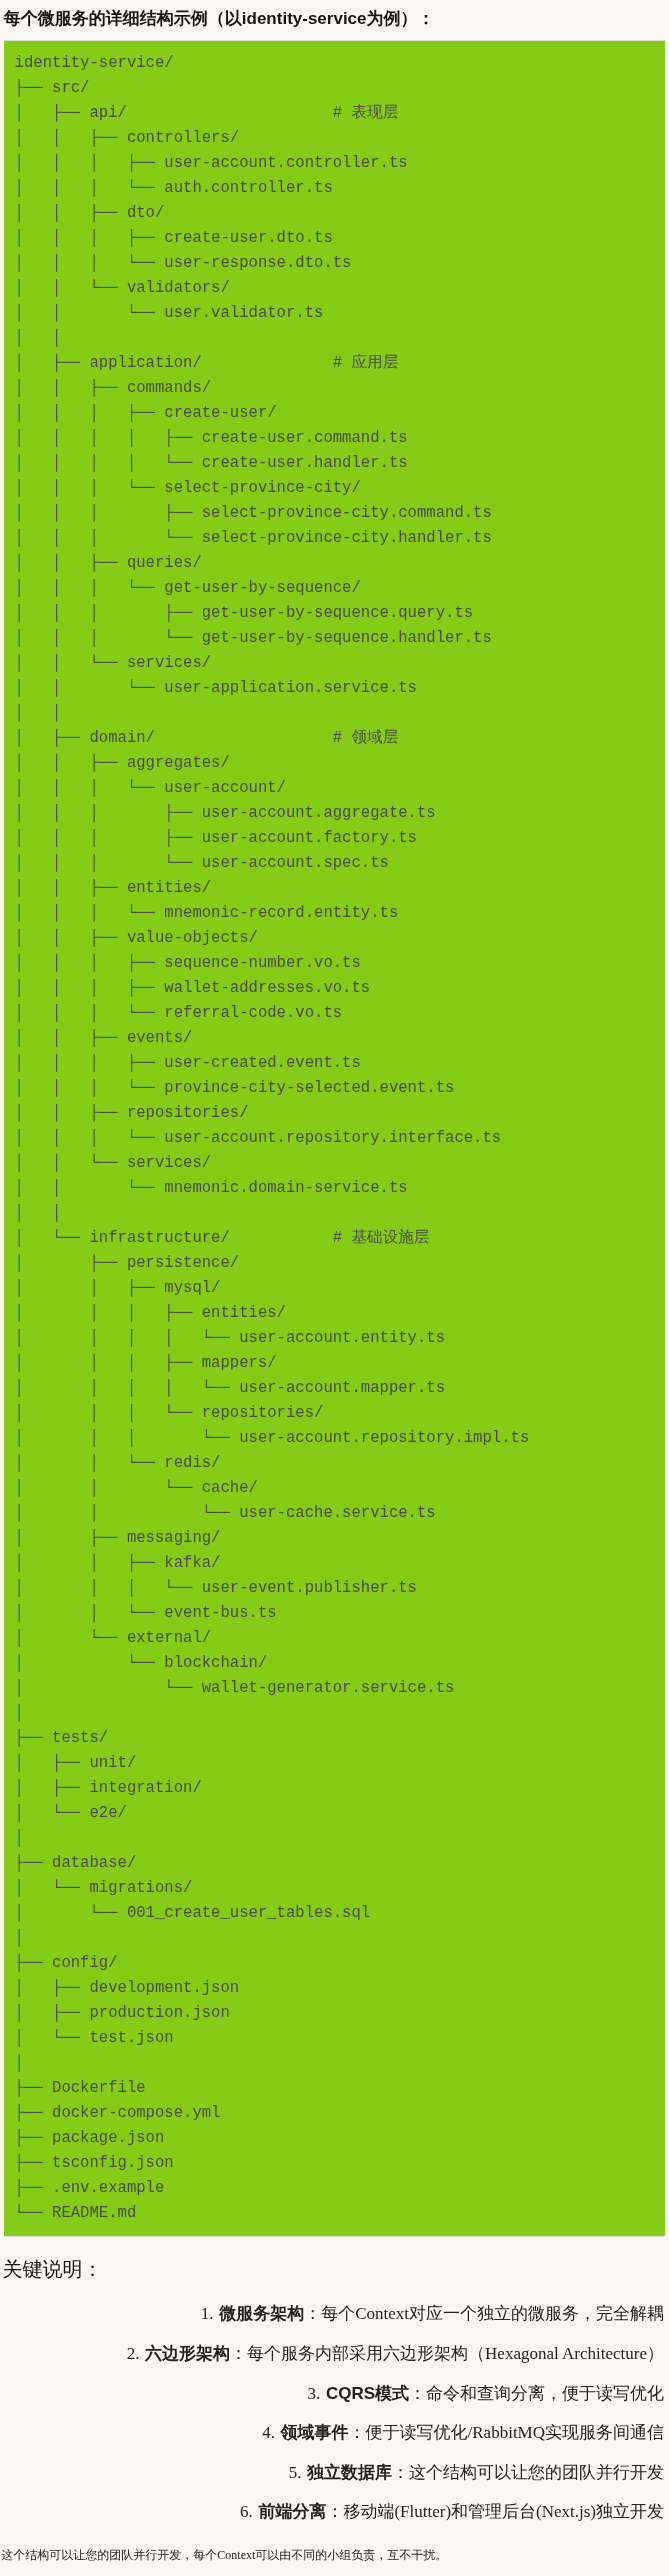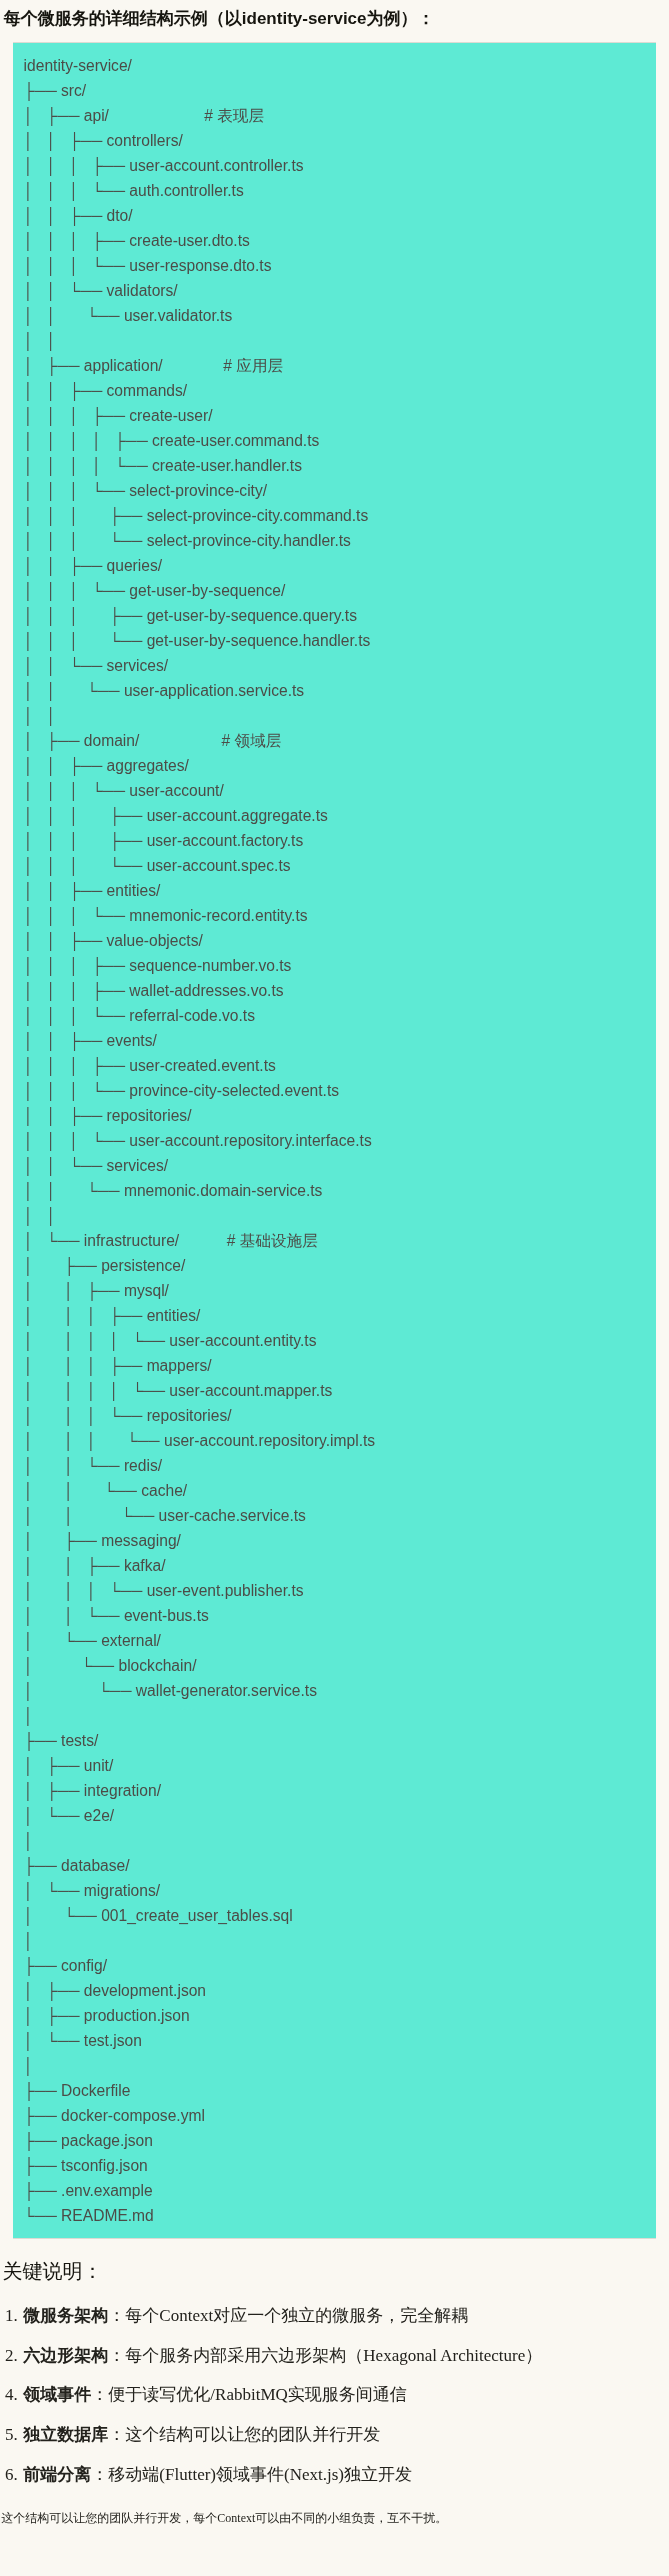--- a/index.html
+++ b/index.html
@@ -16,44 +16,45 @@
   }
   .page-title {
     font-size: 17px;
     font-weight: 700;
     line-height: 1.2;
     margin: 8.8px 6.3px 11.3px 3.8px;
     color: #16150f;
   }
   .code-block {
     display: block;
-    background: #5eead4;
+    background: #84cc16;
     border-top: 0.6px solid #dcdbd3;
     border-bottom: 0.6px solid #dcdbd3;
-    margin: 13px;
+    margin: 4px;
     padding: 9.4px 0 10.6px 10.6px;
-    font-family: Liberation Sans, sans-serif;
+    font-family: Liberation Mono, monospace;
     font-size: 15.6px;
     line-height: 25px;
     color: #4c4c47;
     white-space: pre;
     overflow: hidden;
   }
   .notes-heading {
     font-size: 20px;
     font-weight: 400;
     margin: 19px 5px 19px 2.5px;
     color: #16150f;
   }
   .note-item {
     font-family: "Liberation Serif", "DejaVu Serif", serif;
     font-size: 17px;
     line-height: 24px;
     margin: 0 5px 15.6px 5px;
     color: #23221d;
+    text-align: right;
   }
   .note-item .num {
     margin-right: 5.6px;
   }
   .note-item .term {
     font-family: "Liberation Sans", sans-serif;
     font-weight: 700;
   }
   .closing-paragraph {
     font-family: "Liberation Serif", "DejaVu Serif", serif;
@@ -161,29 +162,32 @@
   <h3 class="notes-heading">关键说明：</h3>
 
   <div class="note-item">
     <span class="num">1.</span><span class="term">微服务架构</span><span class="text">：每个Context对应一个独立的微服务，完全解耦</span>
   </div>
 
   <div class="note-item">
     <span class="num">2.</span><span class="term">六边形架构</span><span class="text">：每个服务内部采用六边形架构（Hexagonal Architecture）</span>
   </div>
 
+  <div class="note-item">
+    <span class="num">3.</span><span class="term">CQRS模式</span><span class="text">：命令和查询分离，便于读写优化</span>
+  </div>
 
   <div class="note-item">
     <span class="num">4.</span><span class="term">领域事件</span><span class="text">：便于读写优化/RabbitMQ实现服务间通信</span>
   </div>
 
   <div class="note-item">
     <span class="num">5.</span><span class="term">独立数据库</span><span class="text">：这个结构可以让您的团队并行开发</span>
   </div>
 
   <div class="note-item">
-    <span class="num">6.</span><span class="term">前端分离</span><span class="text">：移动端(Flutter)领域事件(Next.js)独立开发</span>
+    <span class="num">6.</span><span class="term">前端分离</span><span class="text">：移动端(Flutter)和管理后台(Next.js)独立开发</span>
   </div>
 
   <p class="closing-paragraph">这个结构可以让您的团队并行开发，每个Context可以由不同的小组负责，互不干扰。</p>
 
 </div>
 
 
 </body></html>

